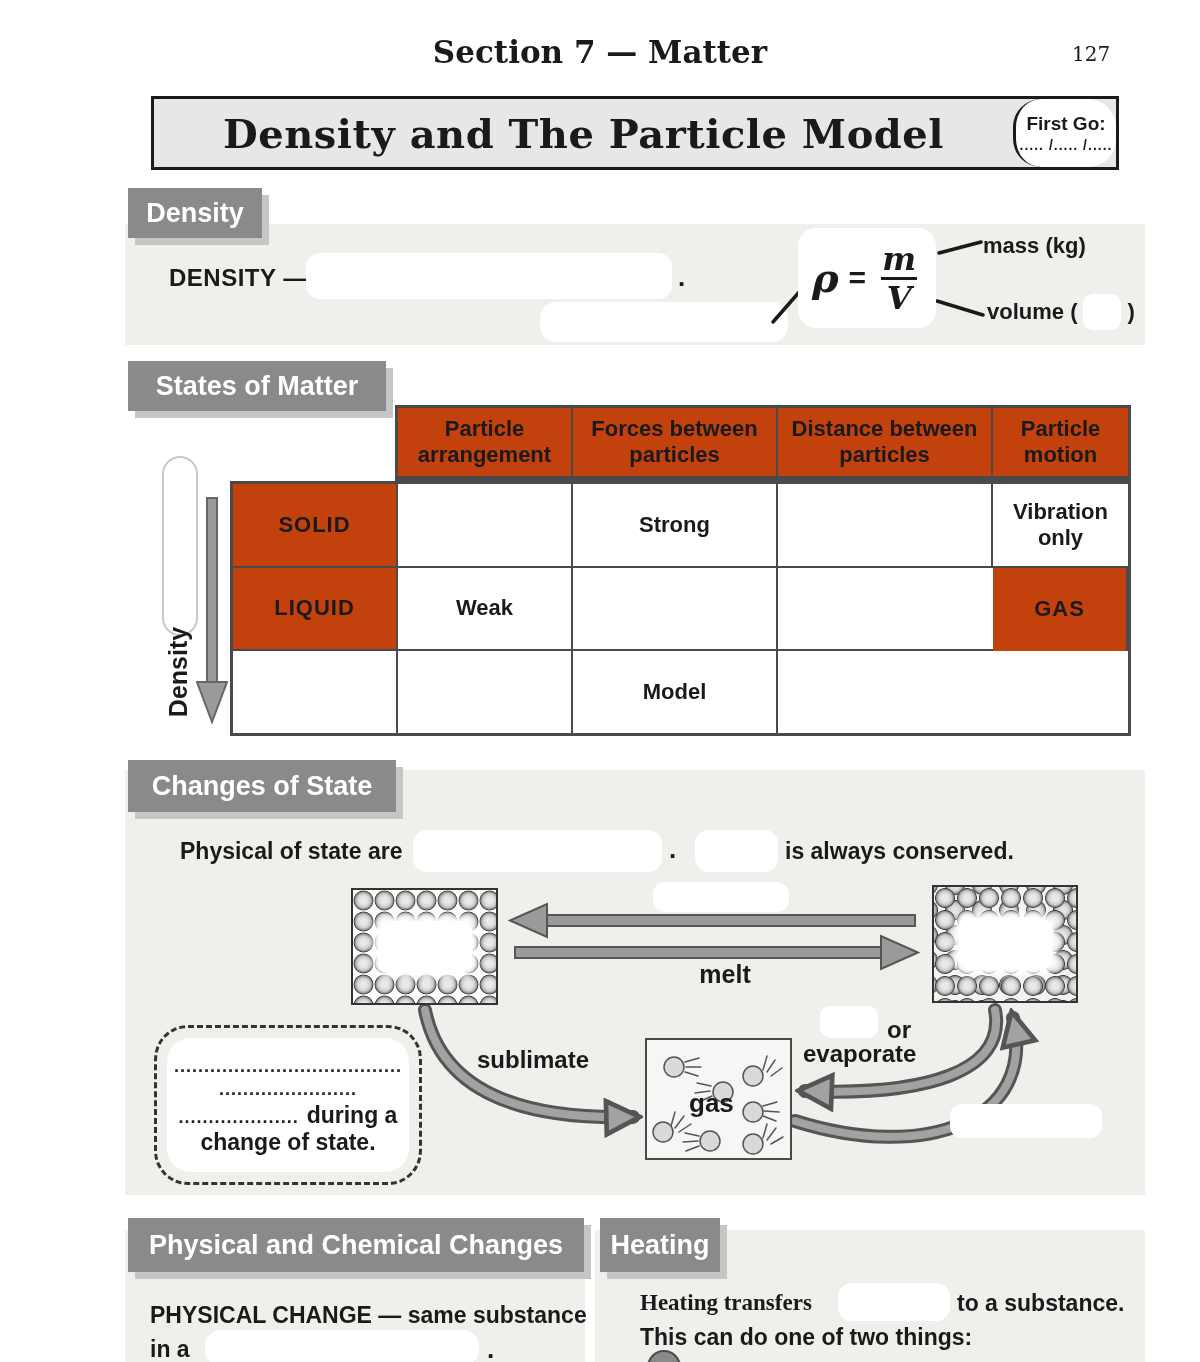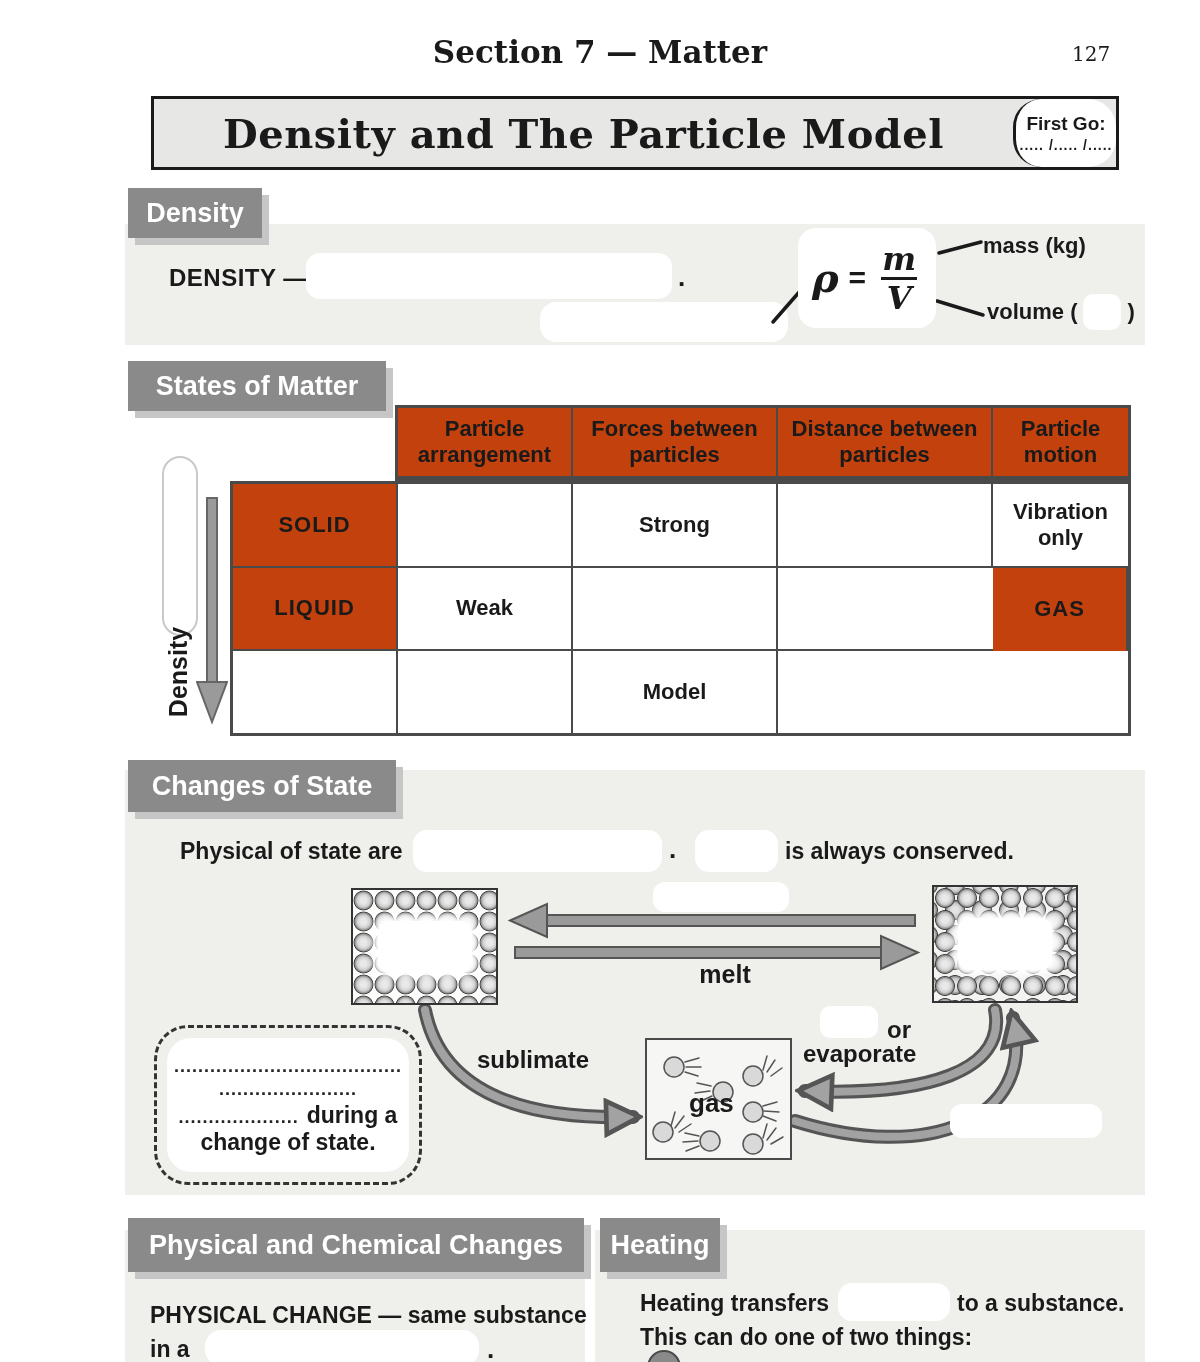--- a/index.html
+++ b/index.html
@@ -114,21 +114,21 @@
   
   .physical-badge{left:128px;top:1218px;width:456px;height:54px;}
   .physical-panel{left:125px;top:1230px;width:460px;height:132px;}
   .physical-line1{left:25px;top:72px;font-size:23px;white-space:nowrap;}
   .physical-line2{left:25px;top:106px;font-size:23px;}
   .physical-blank{left:80px;top:100px;width:274px;height:36px;border-radius:16px;}
   .physical-period{left:362px;top:104px;font-size:26px;}
 
   .heating-badge{left:600px;top:1218px;width:120px;height:54px;}
   .heating-panel{left:595px;top:1230px;width:550px;height:132px;}
-  .heating-line1{left:45px;top:60px;font-size:23px;}
+  .heating-line1{left:45px;top:60px;font-size:23px;font-family:Liberation Serif, serif;}
   .heating-blank{left:243px;top:53px;width:112px;height:38px;border-radius:14px;}
   .heating-suffix{left:362px;top:60px;font-size:23px;}
   .heating-line2{left:45px;top:94px;font-size:23px;}
   .heating-bullet{left:52px;top:120px;width:34px;height:34px;border-radius:50%;
     background:#8a8a8a;border:2.5px solid #4a4a4a;box-sizing:border-box;}
 
   svg{position:absolute;left:0;top:0;pointer-events:none;}
 </style>
 </head>
 <body>

